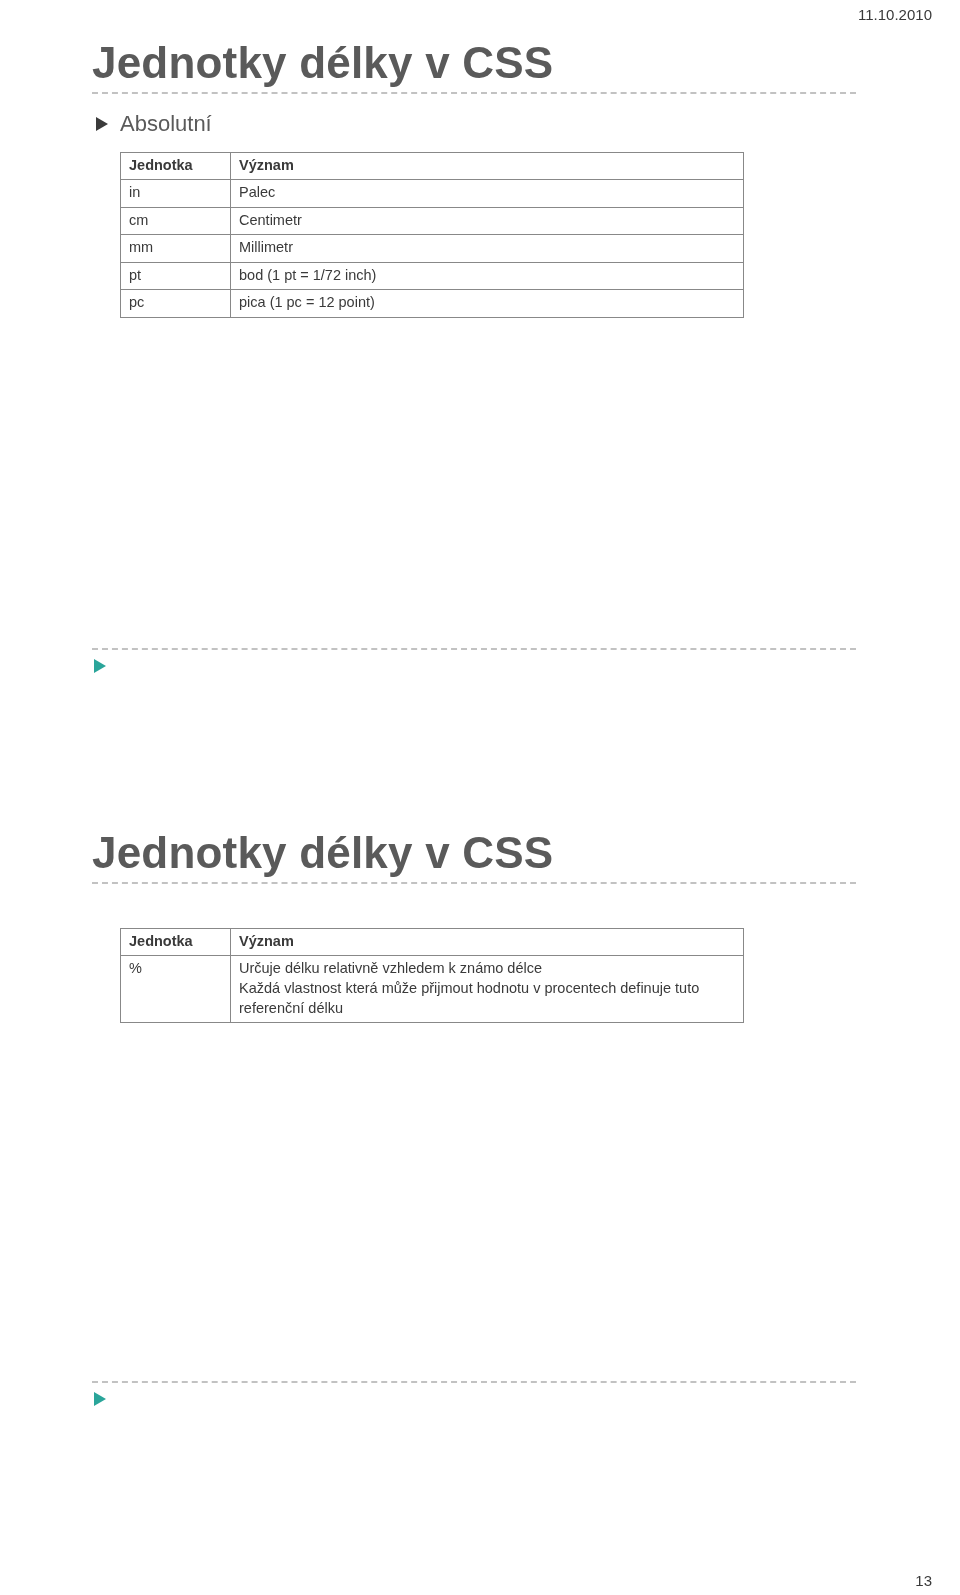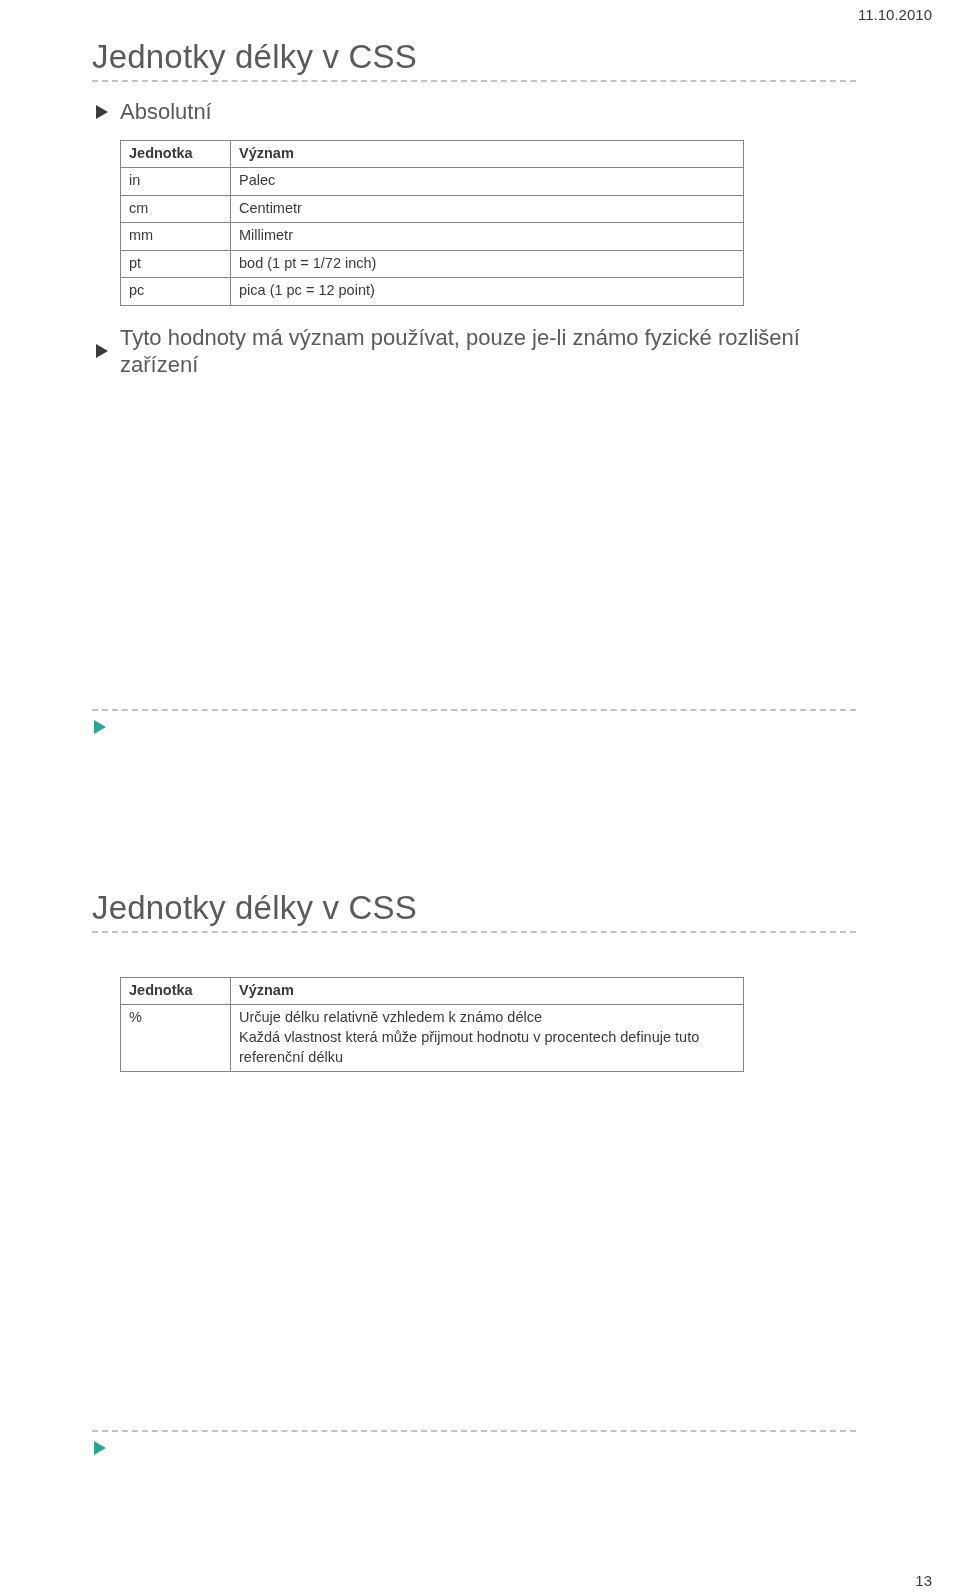--- a/index.html
+++ b/index.html
@@ -2,21 +2,21 @@
 <html><head>
 <meta charset="utf-8">
 <style>
   * { box-sizing: border-box; margin: 0; padding: 0; }
   html, body { width: 960px; background: #fff; font-family: "Trebuchet MS", "Lucida Grande", Verdana, sans-serif; color: #444; }
   .page { width: 960px; height: 1595px; position: relative; padding: 38px 104px 0 92px; }
   .date { position: absolute; top: 6px; right: 28px; font-size: 15px; color: #3a3a3a; font-family: "Segoe UI", "Trebuchet MS", sans-serif; }
   .pagenum { position: absolute; bottom: 6px; right: 28px; font-size: 15px; color: #3a3a3a; font-family: "Segoe UI", "Trebuchet MS", sans-serif; }
 
   .slide { margin-bottom: 150px; }
-  .slide-title { font-size: 33px; font-weight: 400; color: #5a5a5a; letter-spacing: 0.2px; }
+  .slide-title { font-size: 44px; font-weight: 700; color: #5a5a5a; letter-spacing: 0.2px; }
   .dash-rule { margin-top: 4px; border: none; border-top: 2px dashed #c2c2c2; width: 100%; height: 0; margin-bottom: 16px; }
 
   .bullet-row { display: flex; align-items: center; margin: 2px 0 14px 2px; }
   .bullet-arrow { flex: 0 0 auto; margin-right: 10px; display: inline-flex; }
   .bullet-text { font-size: 22px; color: #5a5a5a; line-height: 1.25; }
 
   table.data { border-collapse: collapse; width: 624px; margin-left: 28px; margin-bottom: 18px; }
   table.data th, table.data td { border: 1px solid #888; padding: 3px 8px 4px 8px; font-size: 14.5px; color: #3a3a3a; text-align: left; vertical-align: top; line-height: 1.35; }
   table.data th { font-weight: bold; background: #fff; }
   table.data .col-left { width: 110px; }
@@ -70,28 +70,20 @@
         <td>pt</td>
         <td>bod (1 pt = 1/72 inch)</td>
       </tr>
       <tr>
         <td>pc</td>
         <td>pica (1 pc = 12 point)</td>
       </tr>
     </tbody>
       </table>
 
-    <div class="bullet-row" style="margin-top:6px;">
-      <span class="bullet-arrow">
-        <svg class="tri" viewBox="0 0 16 16">
-            <polygon points="2,1 14,8 2,15" fill="#3b3b3b"></polygon>
-          </svg>
-      </span>
-      <span class="bullet-text">Tyto hodnoty má význam používat, pouze je-li známo fyzické rozlišení zařízení</span>
-    </div>
 
     <div class="end-marker-row">
       <hr class="dash-rule">
       <span class="end-marker">
         <svg class="tri" viewBox="0 0 16 16">
             <polygon points="2,1 14,8 2,15" fill="#2aa59a"></polygon>
           </svg>
       </span>
     </div>
   </div>

